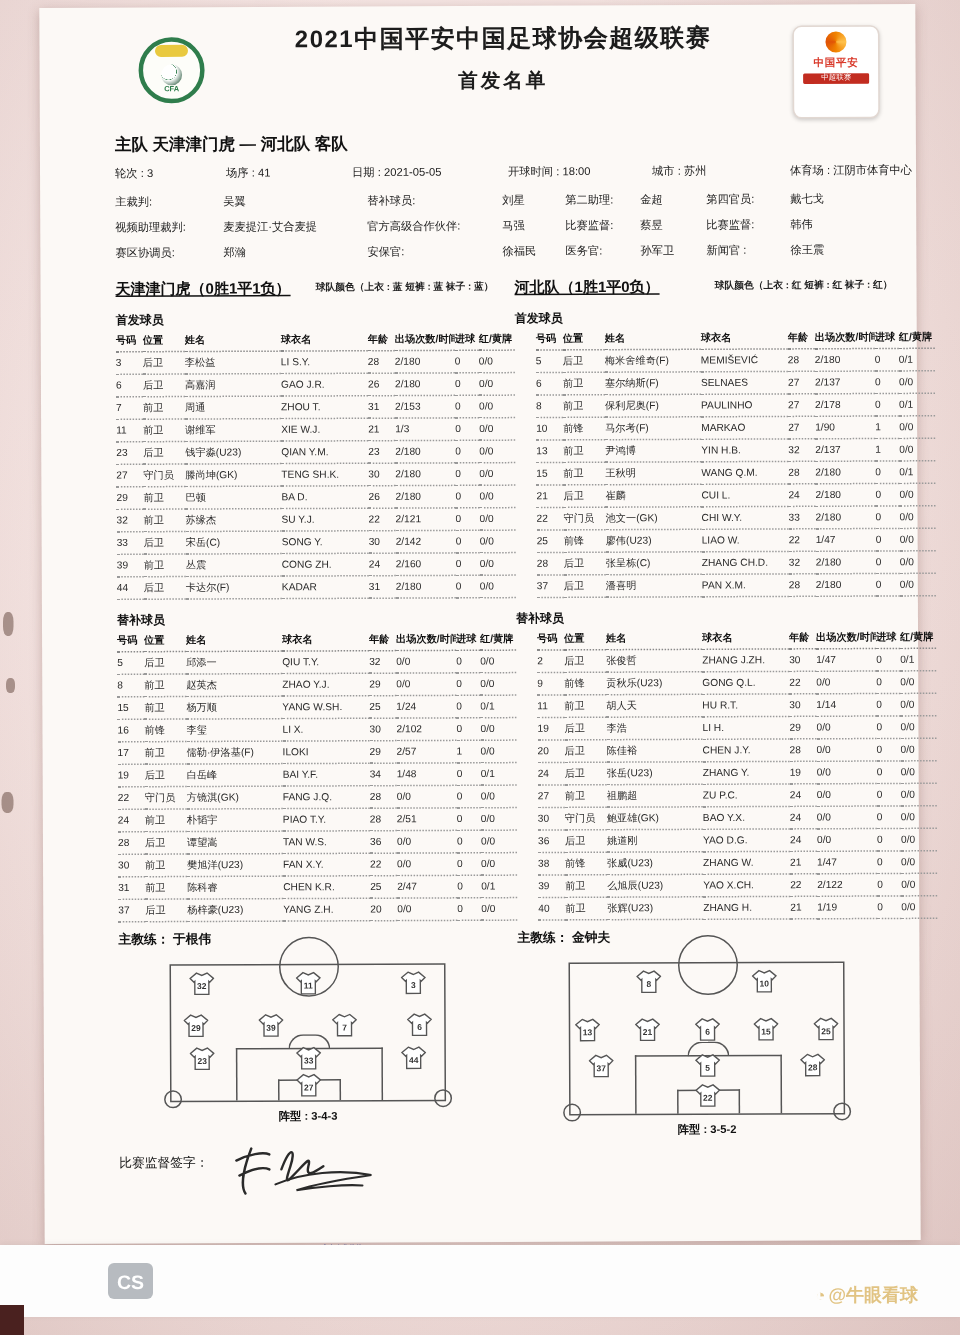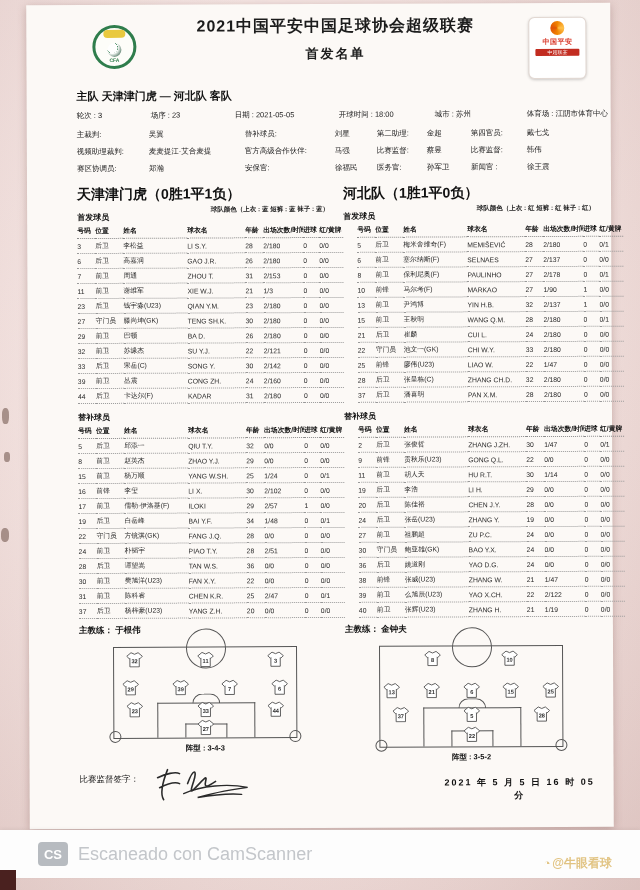--- a/index.html
+++ b/index.html
@@ -27,21 +27,21 @@
   .pa-name{font-size:7px;font-weight:bold;color:#d93a2b;margin-top:2px;letter-spacing:.5px;}
   .pa-sub{margin:2px auto 0;width:44px;background:#c22c20;color:#fff;font-size:5px;line-height:7px;border-radius:1px;}
   .teamsline{font-size:11px;font-weight:bold;color:#111;margin-top:4px;}
   .inforow{display:flex;font-size:7.5px;color:#222;margin-top:7px;}
   .inforow span{flex:0 0 auto;}
   .officials{display:grid;grid-template-columns:72px 96px 90px 42px 50px 44px 56px 56px;
        font-size:7.5px;color:#222;row-gap:7px;margin-top:9px;}
   .teamhead{display:flex;margin-top:12px;font-size:7px;}
   .tcol{width:262px;}
   .tcol+.tcol{margin-left:14px;}
-  .tname{font-size:14px;font-weight:bold;color:#111;display:inline-block;}
+  .tname{font-size:10px;font-weight:bold;color:#111;display:inline-block;text-decoration:underline;}
   .tcolors{font-size:6.5px;font-weight:bold;color:#222;float:right;margin-top:2px;}
   .seclabel{font-size:8px;font-weight:bold;color:#111;margin:8px 0 2px;}
   .cols{display:flex;align-items:flex-start;}
   table.roster{width:262px;border-collapse:collapse;table-layout:fixed;font-size:6.8px;color:#2a2a2a;}
   table.roster th{font-weight:bold;text-align:left;border-bottom:1px dotted #8a8a8a;padding:1px 0 2px;color:#111;white-space:nowrap;overflow:hidden;}
   table.roster td{border-bottom:1px dotted #9a9a9a;padding:2px 0;white-space:nowrap;overflow:hidden;}
   table.roster .c0{width:18px;} .c1{width:28px;} .c2{width:64px;} .c3{width:58px;}
   .c4{width:18px;} .c5{width:40px;} .c6{width:16px;} .c7{width:24px;}
   .coach{font-size:8.5px;font-weight:bold;color:#111;margin-top:6px;}
   .formwrap{display:flex;margin-top:10px;}
@@ -70,21 +70,21 @@
   .sp-red{color:#d93a2b;font-weight:bold;font-size:8px;}
   .sp-pill{color:#fff;font-size:4.5px;font-weight:bold;border-radius:7px;padding:2px 4px;white-space:nowrap;}
   .sp-oval{background:#c0392b;color:#fff;font-size:4.5px;font-style:italic;font-weight:bold;border-radius:8px;padding:2.5px 4px;white-space:nowrap;}
   .sp-two{font-size:4.5px;font-weight:bold;color:#e8630a;line-height:5px;}
   .sp-mini{font-size:4.5px;font-weight:bold;color:#14387f;}
   .sp-dot{font-size:5px;font-weight:bold;color:#333;}
   .sp-dot i{display:inline-block;width:5px;height:5px;border-radius:50%;background:#d9261c;margin-right:1px;font-style:normal;}
   .sp-kon{font-size:5px;font-weight:bold;color:#444;letter-spacing:.5px;}
   .sp-kon i{display:inline-block;width:8px;height:8px;border:1px solid #555;border-radius:50%;vertical-align:-2px;margin-right:2px;font-style:normal;}
   .cambar{position:absolute;left:0;bottom:12px;width:640px;height:48px;background:#fdfdfd;
-       display:flex;align-items:center;padding-left:38px;box-sizing:border-box;box-shadow:0 -1px 4px rgba(0,0,0,.06);text-align:center;}
+       display:flex;align-items:center;padding-left:72px;box-sizing:border-box;box-shadow:0 -1px 4px rgba(0,0,0,.06);text-align:center;}
   .cs-ico{width:30px;height:24px;background:#b7bbc0;border-radius:4px;color:#fff;font-weight:bold;font-size:13px;
        display:flex;align-items:center;justify-content:center;margin-right:10px;}
   .cam-txt{color:#c3c6ca;font-size:18px;}
   .watermark{position:absolute;right:28px;bottom:18px;color:#ddba6e;font-size:12px;font-weight:bold;opacity:.85;}
   .watermark i{font-style:normal;font-size:11px;margin-right:2px;}
   .smudge{position:absolute;background:#6b5147;opacity:.55;border-radius:40%;}
   .corner-dark{position:absolute;left:0;bottom:0;width:16px;height:20px;background:#4a211f;}
   .sigsvg{margin-left:10px;}
 </style>
 </head>
@@ -108,21 +108,21 @@
       <div class="pa-swirl"></div>
       <div class="pa-name">中国平安</div>
       <div class="pa-sub">中超联赛</div>
     </div>
   </div>
 
   <div class="teamsline">主队 天津津门虎 — 河北队 客队</div>
 
   <div class="inforow">
     <span style="width:74px">轮次 : 3</span>
-    <span style="width:84px">场序 : 23</span>
+    <span style="width:84px">场序 : 41</span>
     <span style="width:104px">日期 : 2021-05-05</span>
     <span style="width:96px">开球时间 : 18:00</span>
     <span style="width:92px">城市 : 苏州</span>
     <span>体育场 : 江阴市体育中心</span>
   </div>
 
   <div class="officials">
       <span>主裁判:</span>
       <span>吴翼</span>
       <span>替补球员:</span>
@@ -875,21 +875,20 @@
           <div class="frow n1" style="top:80%;padding:0">
             <span class="jersey">
               <svg viewBox="0 0 24 22" width="17" height="16">
                 <path d="M7 1 L12 3.2 L17 1 L23 6 L19.4 9.6 L18.6 8.8 L18.6 21 L5.4 21 L5.4 8.8 L4.6 9.6 L1 6 Z" fill="#fff" stroke="#555" stroke-width="1.3"></path>
                 <text x="12" y="16" text-anchor="middle" font-size="8" font-weight="bold" fill="#333" font-family="Liberation Sans,sans-serif">22</text>
               </svg>
             </span>
           </div>
         </div>
       <div class="formcap">阵型 : 3-5-2</div>
-      <div class="datetime">2021 年  5 月  5 日 16 时  05 分</div>
     </div>
   </div>
 
   <div class="sponsors">
       <span class="sg">
         <div class="lab">冠名赞助商</div>
         <div class="items">
           <span class="sp-red">中国平安</span>
         </div>
       </span>
@@ -939,16 +938,15 @@
     </div>
 
 </div>
 
 <div class="smudge" style="left:2px;top:408px;width:7px;height:16px;"></div>
 <div class="smudge" style="left:4px;top:452px;width:6px;height:10px;"></div>
 <div class="smudge" style="left:1px;top:528px;width:8px;height:14px;"></div>
 
 <div class="cambar">
   <div class="cs-ico">CS</div>
-  <div class="cam-txt">Escaneado con CamScanner</div>
 </div>
 <div class="corner-dark"></div>
 <div class="watermark"><i>◔</i><span>@牛眼看球</span></div>
 
 </body></html>

